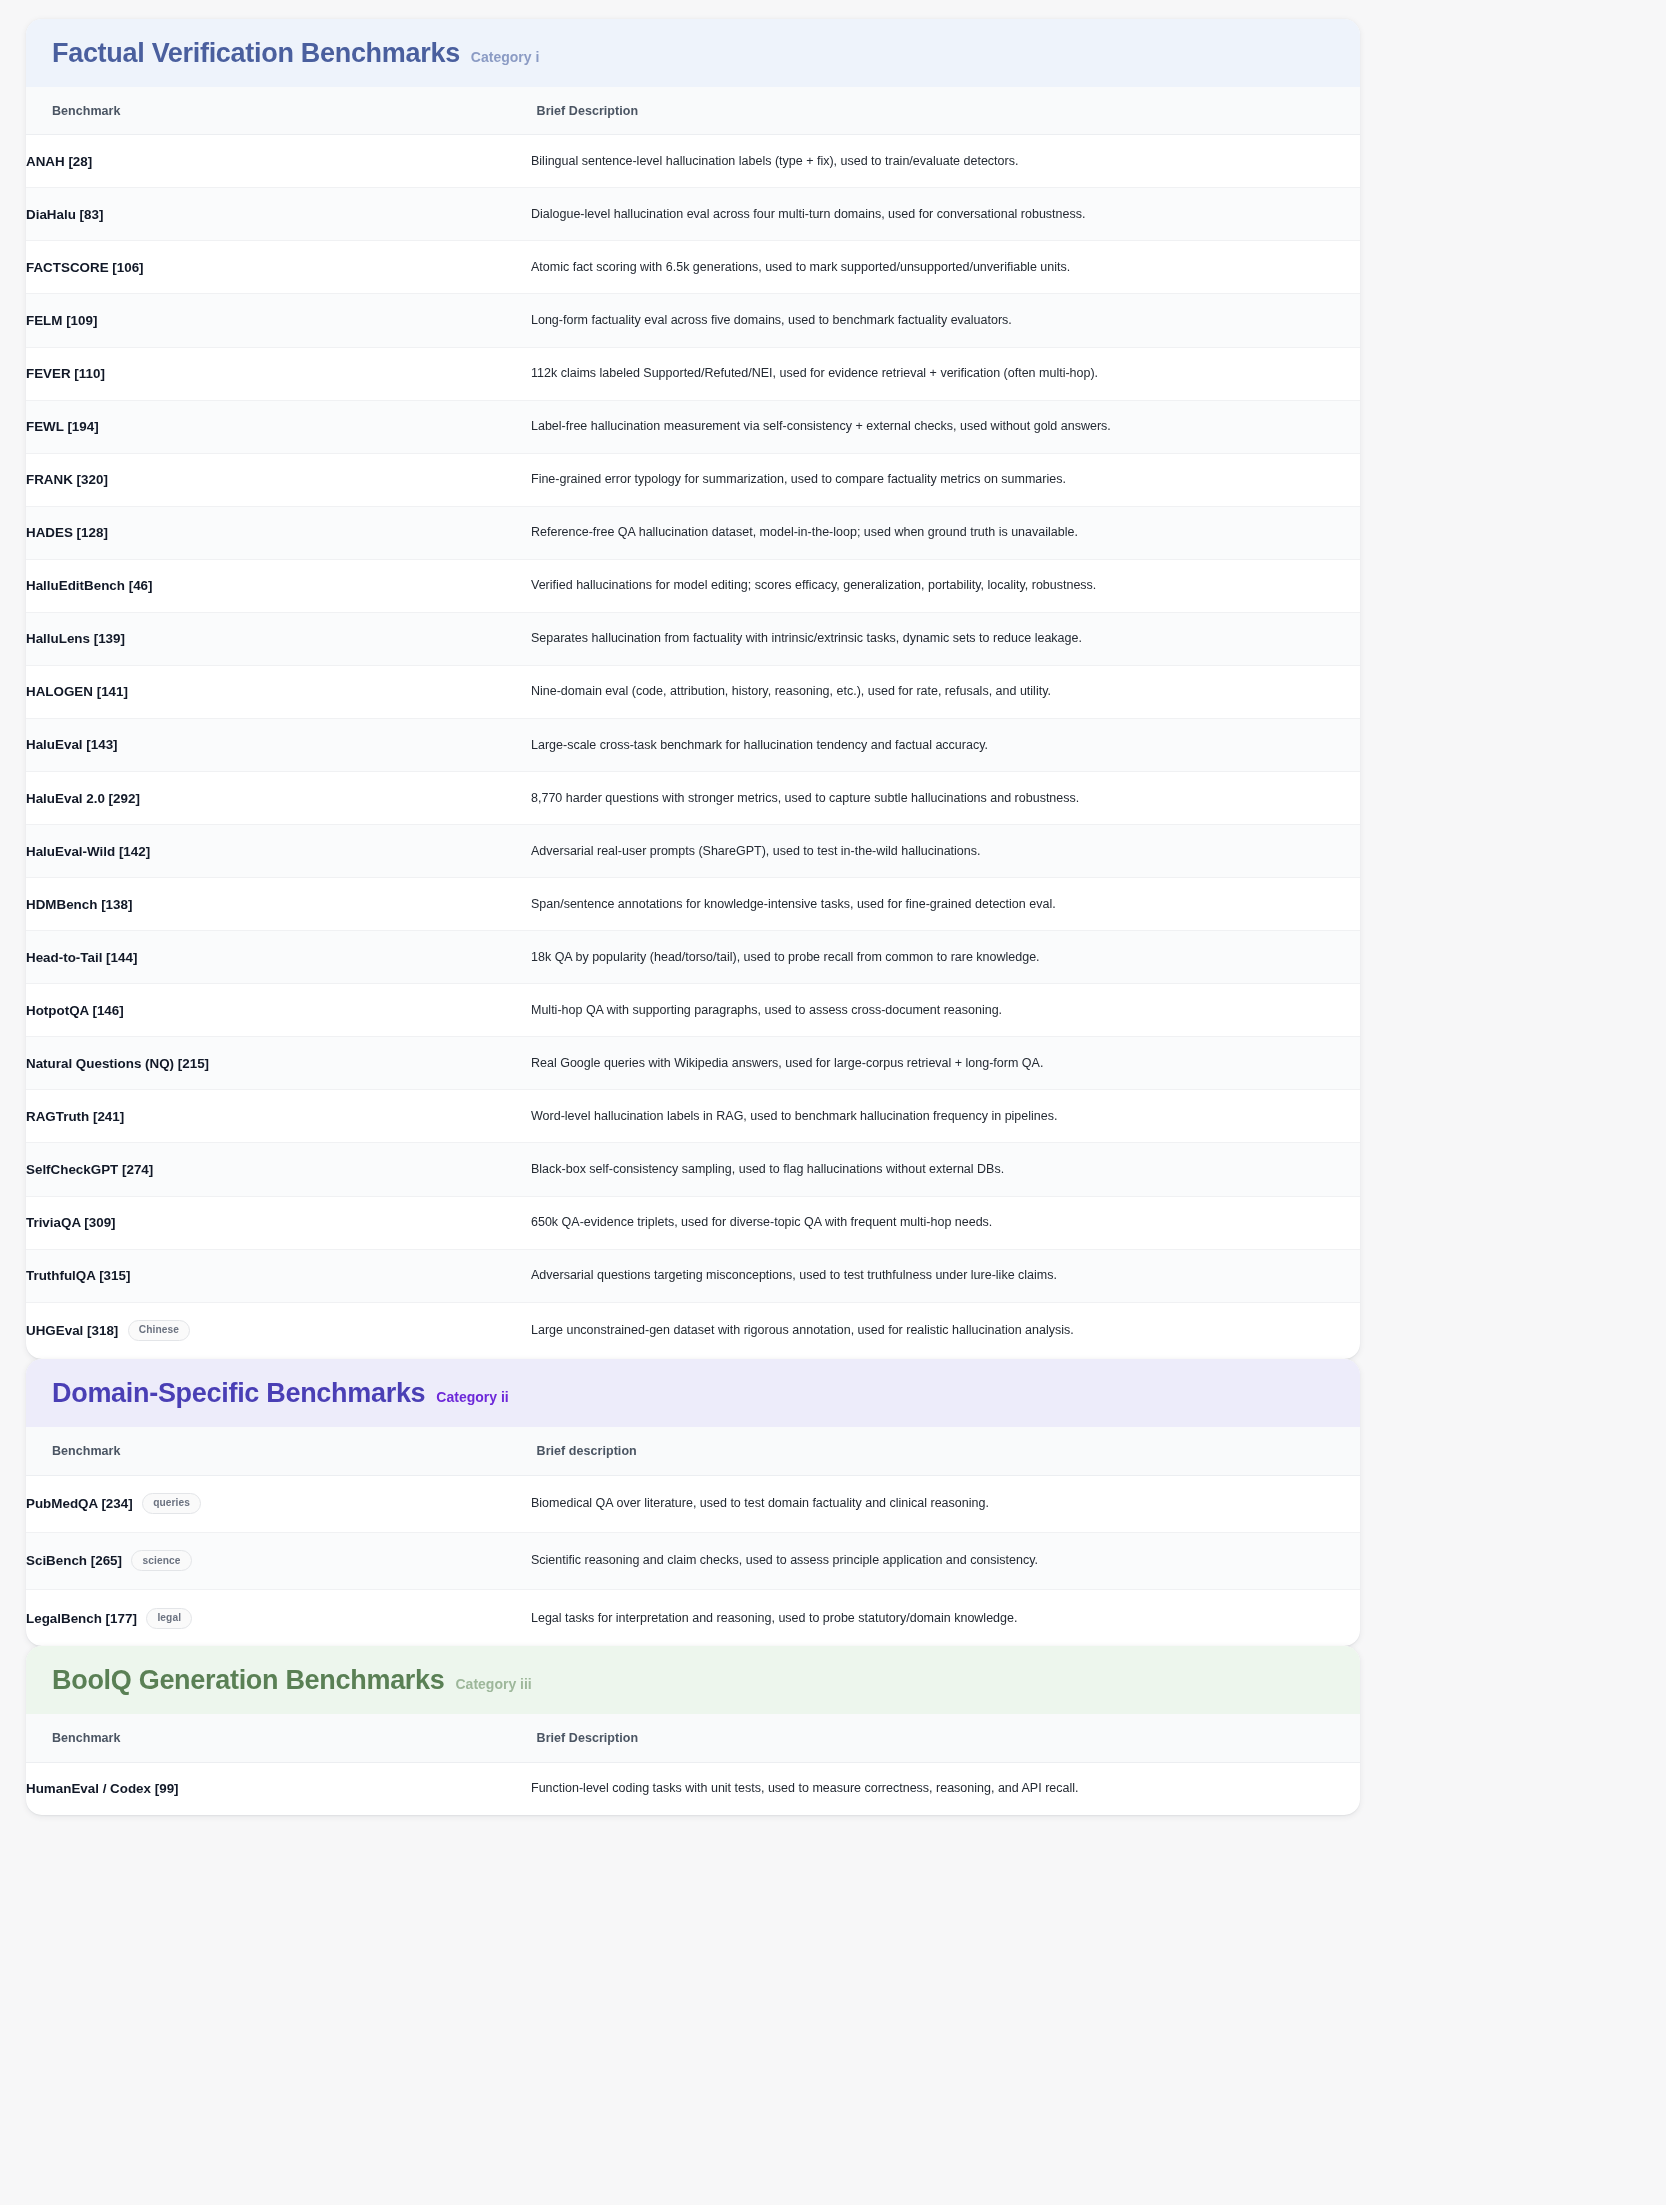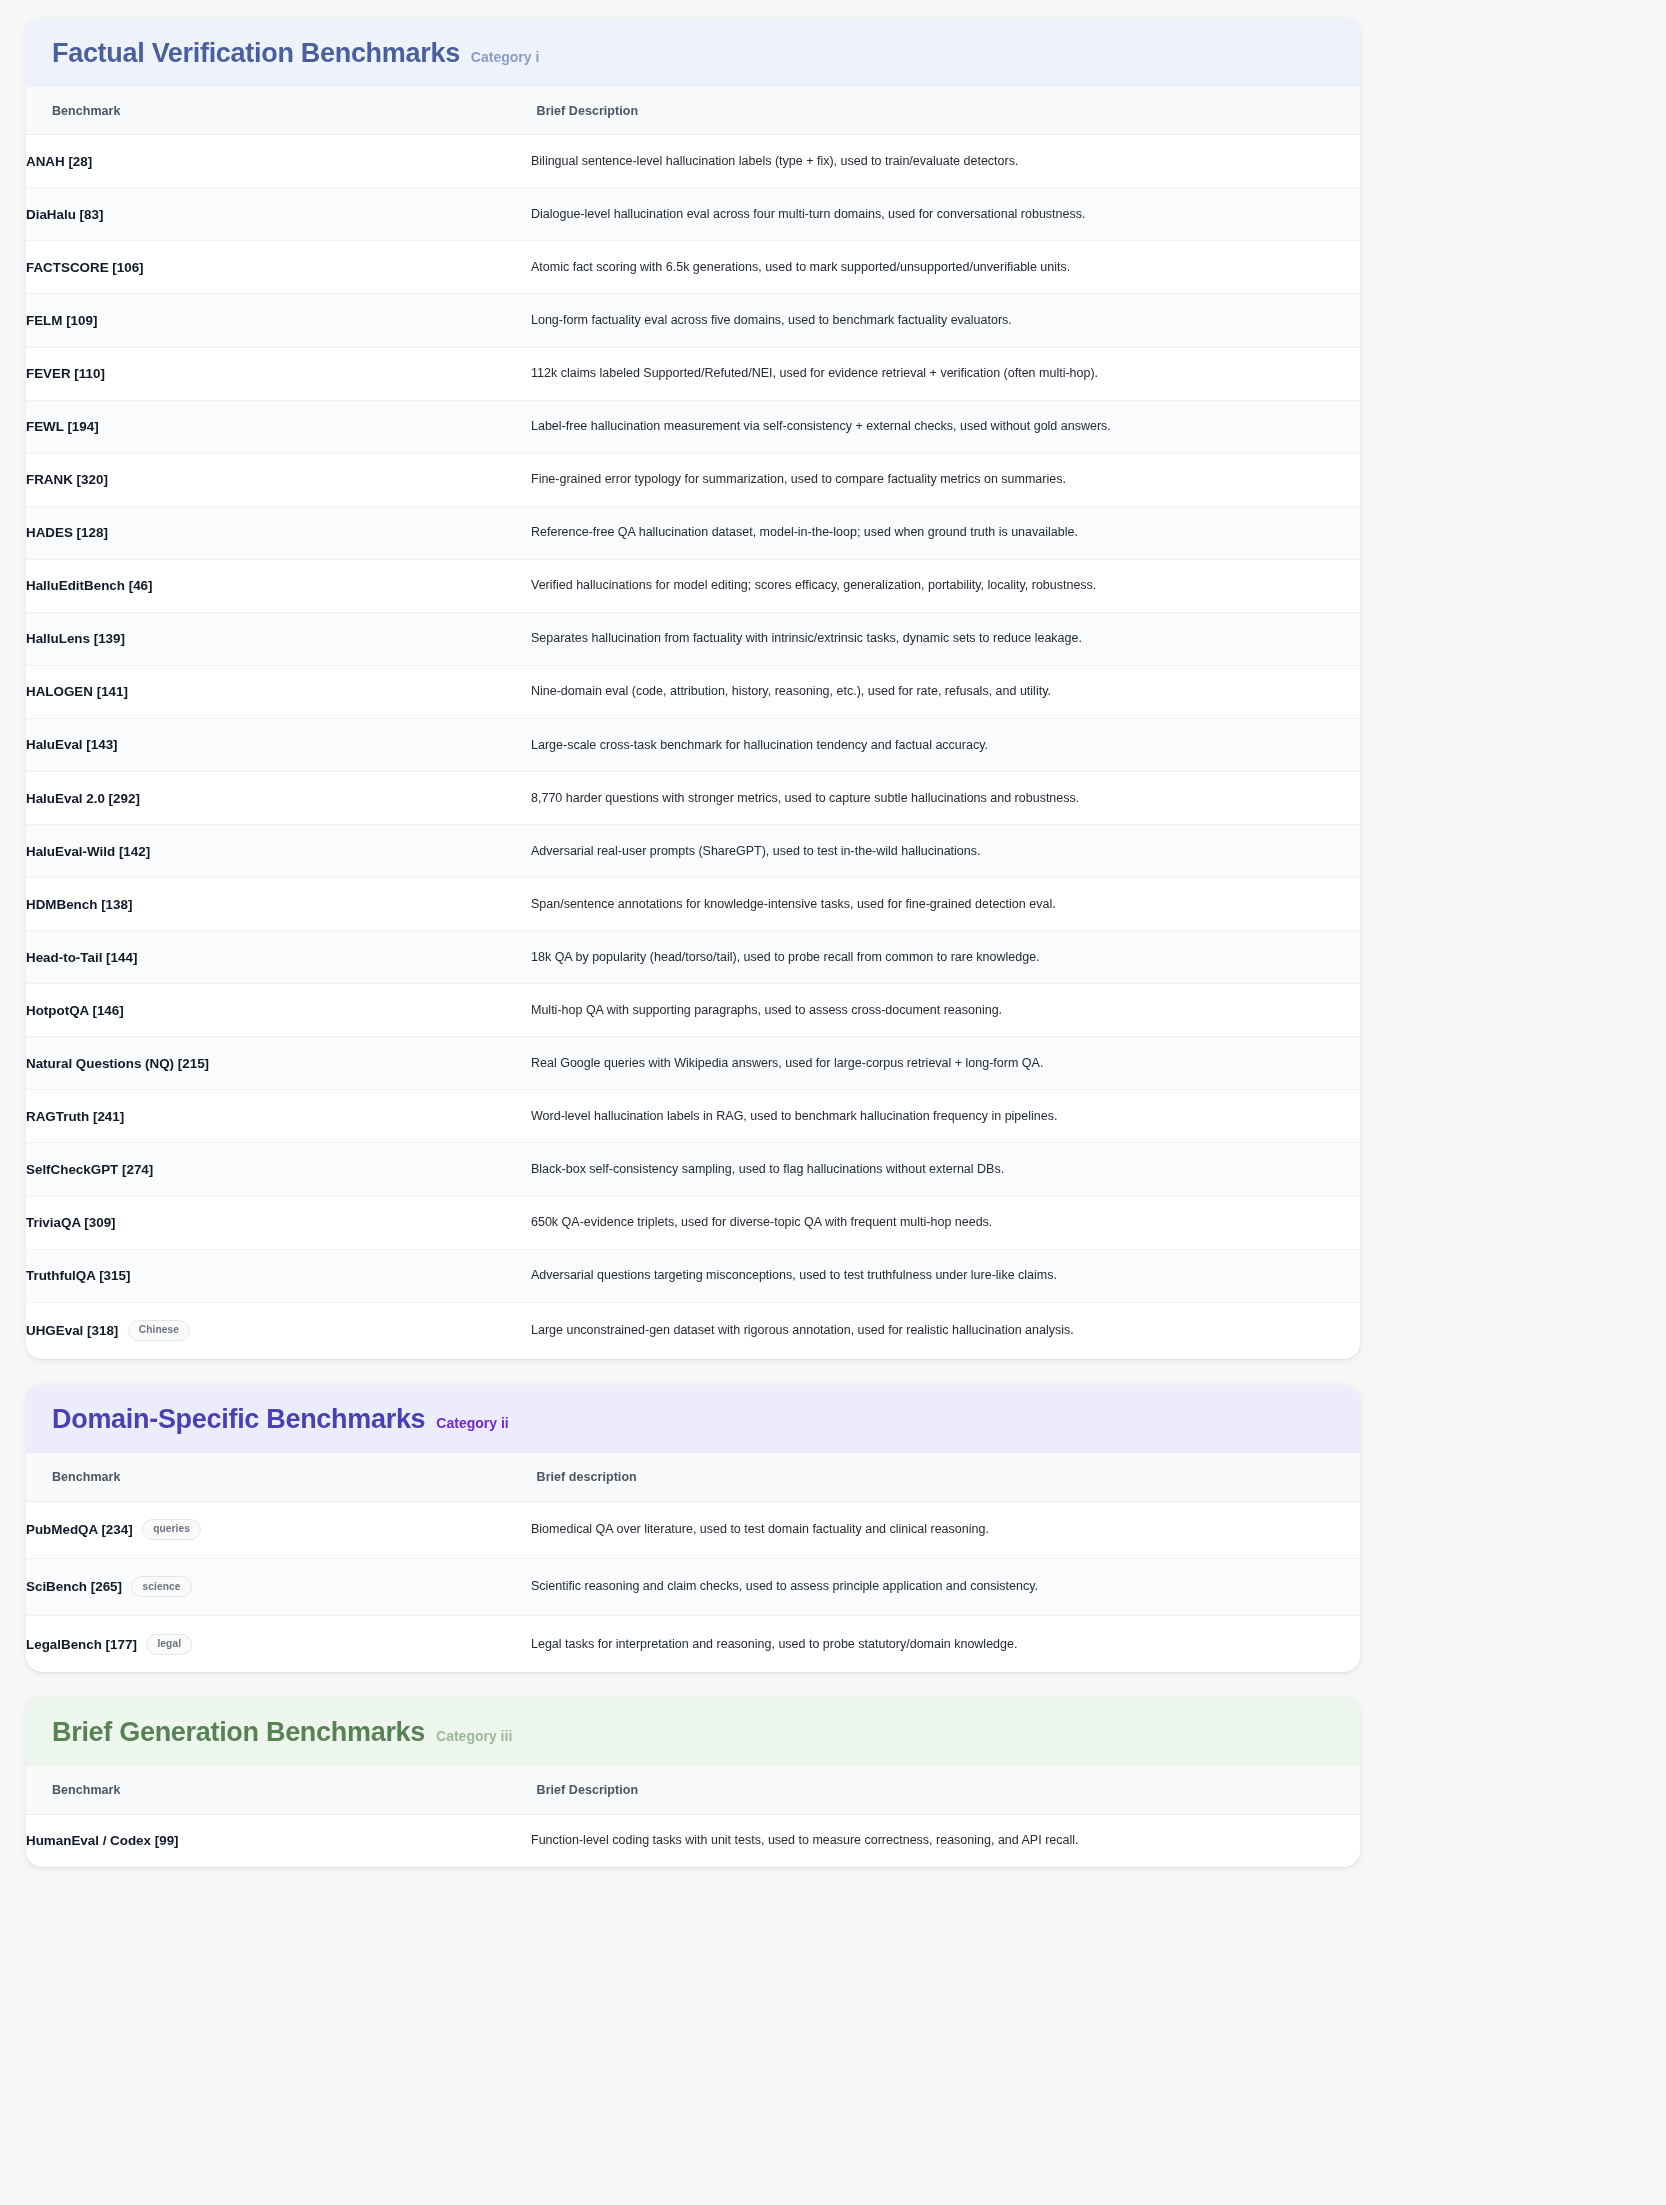--- a/index.html
+++ b/index.html
@@ -9,21 +9,20 @@
     background: #f7f7f8;
     font-family: "Liberation Sans", sans-serif;
     -webkit-font-smoothing: antialiased;
   }
 
   .page {
     width: 1386px;
     padding: 18.5px 26px 26px 26px;
     display: flex;
     flex-direction: column;
-    gap: 26px;
     align-items: center;
   }
 
   
   .card {
     background: #ffffff;
     border-radius: 15.8px;
     overflow: hidden;
     box-shadow: 0 1.4px 6.5px rgba(15, 23, 42, 0.07),
                 0 0.5px 1.4px rgba(15, 23, 42, 0.05);
@@ -331,21 +330,21 @@
                 <span>LegalBench [177]</span>
                 <span class="tag">legal</span>
               </span></td>
             <td class="td-desc">Legal tasks for interpretation and reasoning, used to probe statutory/domain knowledge.</td>
           </tr>
         </tbody>
       </table>
     </section>
     <section class="card theme-green">
       <div class="card-header">
-        <h2 class="card-title">Brief Generation Benchmarks</h2>
+        <h2 class="card-title">BoolQ Generation Benchmarks</h2>
         <span class="card-subtitle">Category iii</span>
       </div>
       <table class="bench">
         <colgroup>
           <col class="c-name">
           <col class="c-desc">
         </colgroup>
         <thead>
           <tr>
             <th class="th-name">Benchmark</th>

